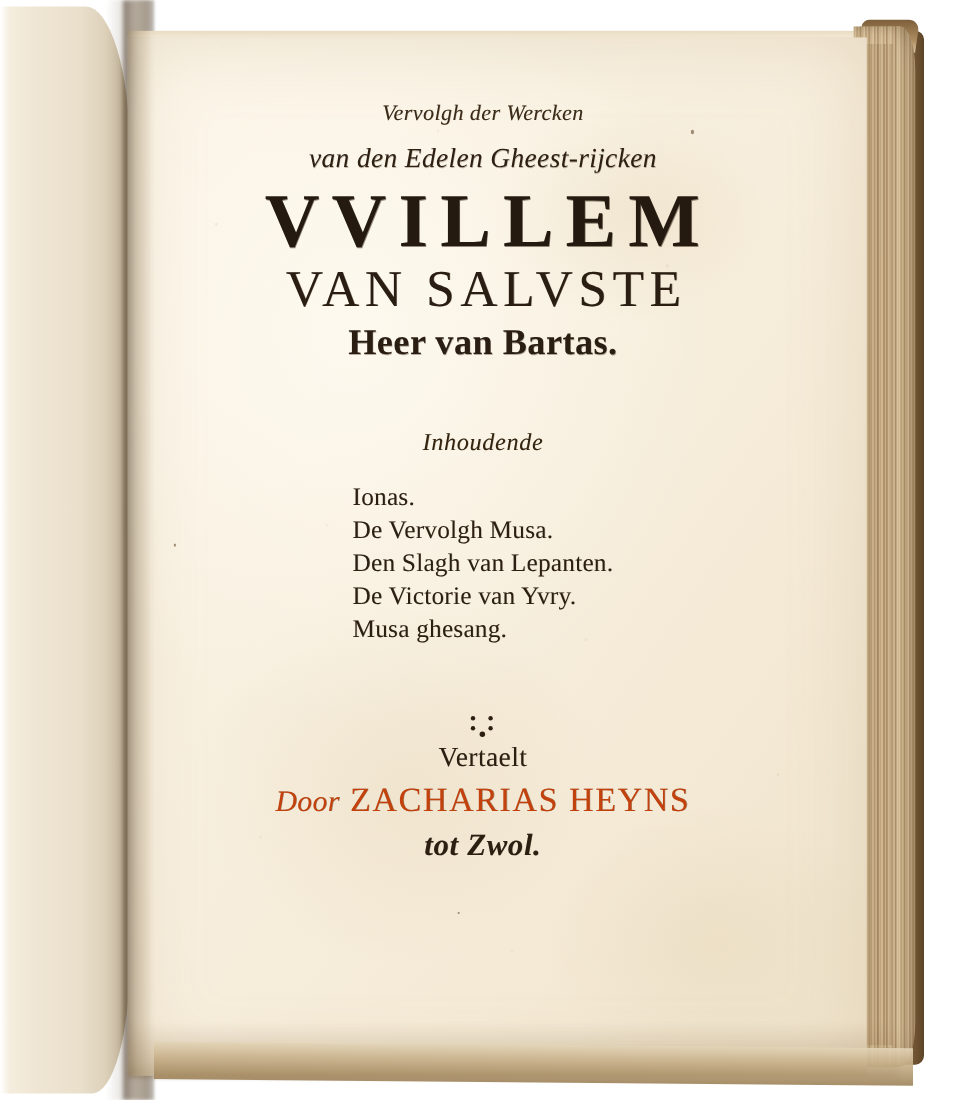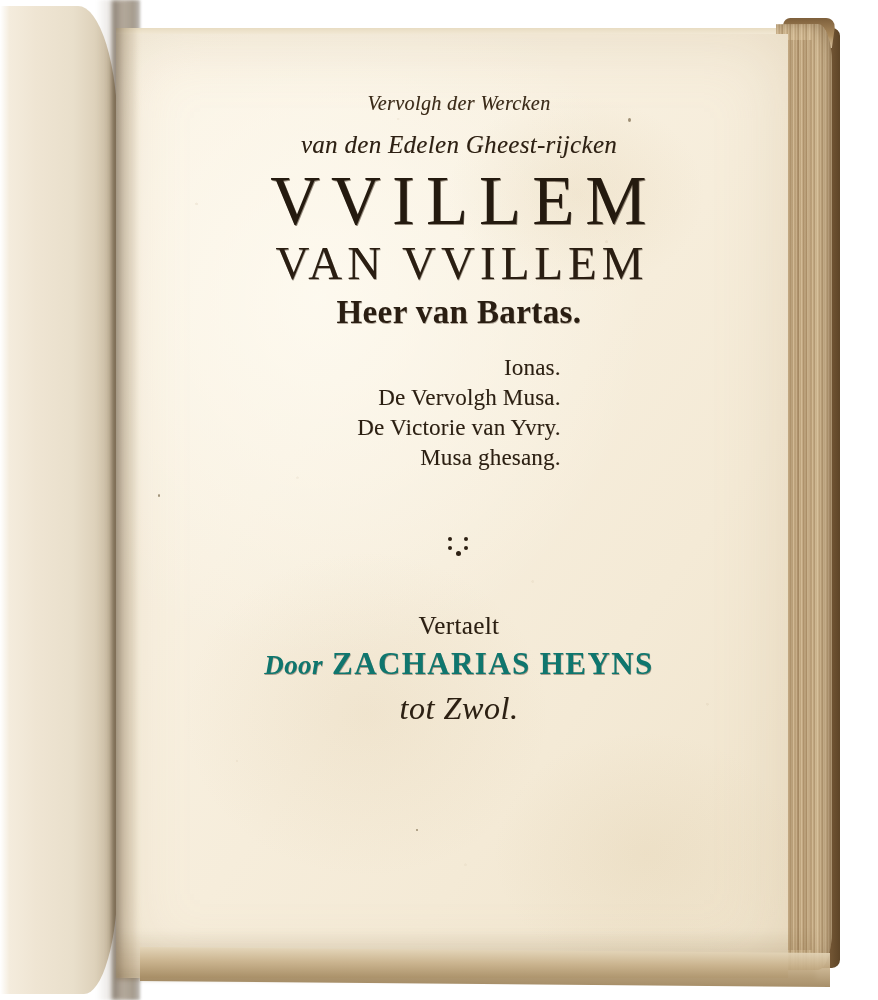--- a/index.html
+++ b/index.html
@@ -186,21 +186,21 @@
     top: 930px;
     width: 700px;
     height: 50px;
     background: linear-gradient(to bottom, rgba(150,120,80,0.0) 0%, rgba(140,110,70,0.25) 70%, rgba(110,85,50,0.35) 100%);
     filter: blur(2px);
   }
 
   
   .title-block {
     position: absolute;
-    left: 144px;
+    left: 124px;
     top: 92px;
     width: 630px;
     text-align: center;
     color: #241a10;
   }
   .line-vervolgh {
     font-family: "Liberation Serif", serif;
     font-style: italic;
     font-size: 20px;
     letter-spacing: 0.4px;
@@ -211,21 +211,21 @@
   .line-vanden {
     font-size: 25px;
     color: #2d2013;
     letter-spacing: 0.3px;
     margin-bottom: 6px;
     text-shadow: 0.4px 0.4px 0 rgba(60,42,22,0.3);
     font-style: italic;
   }
   .line-willem {
     font-size: 69px;
-    font-weight: 400;
+    font-weight: 700;
     letter-spacing: 11px;
     color: #241a0f;
     line-height: 1.05;
     margin-left: 10px;
     text-shadow: 0.6px 0.6px 0 rgba(45,30,14,0.5);
   }
   .line-salvste {
     font-size: 47px;
     letter-spacing: 5px;
     color: #2a1e12;
@@ -254,21 +254,21 @@
     padding: 0;
     list-style: none;
     text-align: left;
     display: inline-block;
     font-size: 23px;
     line-height: 1.30;
     color: #2b1f12;
     letter-spacing: 0.2px;
     text-shadow: 0.4px 0.4px 0 rgba(60,42,22,0.28);
   }
-  .contents-list li { white-space: nowrap; text-align: right; }
+  .contents-list li { white-space: nowrap; }
 
   .ornament {
     margin-top: 62px;
     font-size: 20px;
     color: #2d2013;
     letter-spacing: 2px;
     line-height: 1;
   }
   .orn-dots {
     display: inline-block;
@@ -283,46 +283,45 @@
     background: #2d2013;
     border-radius: 50%;
   }
   .orn-dots i:nth-child(1) { left: 2px;  top: 2px; }
   .orn-dots i:nth-child(2) { left: 18px; top: 2px; }
   .orn-dots i:nth-child(3) { left: 2px;  top: 11px; }
   .orn-dots i:nth-child(4) { left: 18px; top: 11px; }
   .orn-dots i:nth-child(5) { left: 10px; top: 16px; width: 5px; height: 5px; }
 
   .line-vertaelt {
-    margin-top: 52px;
     font-size: 25px;
     color: #2b1f12;
     letter-spacing: 0.4px;
     text-shadow: 0.4px 0.4px 0 rgba(60,42,22,0.3);
   }
   .line-door {
     margin-top: 6px;
     font-size: 31px;
-    color: #0f766e;
+    color: #c2410c;
     letter-spacing: 1.4px;
     text-shadow: 0.5px 0.5px 0 rgba(45,30,14,0.38);
-    font-weight: bold;
   }
   .line-door .door-word {
     font-style: italic;
     font-size: 27px;
     letter-spacing: 0.4px;
   }
   .line-zwol {
     margin-top: 8px;
     font-style: italic;
-    font-size: 32px;
+    font-size: 28px;
     color: #2b1f12;
     letter-spacing: 0.6px;
     text-shadow: 0.4px 0.4px 0 rgba(60,42,22,0.3);
+    font-weight: bold;
   }
 </style>
 </head>
 <body>
 
 <div id="scan">
 
   <div class="left-page"></div>
   <div class="left-page-shadow"></div>
 
@@ -347,28 +346,30 @@
   <div class="cover-bottom"></div>
 
   <div class="title-block">
 
     <div class="line-vervolgh">Vervolgh der Wercken</div>
 
     <div class="line-vanden">van den Edelen Gheest-rijcken</div>
 
     <div class="line-willem">VVILLEM</div>
 
-    <div class="line-salvste">VAN VVILLEM</div>
+    <div class="line-salvste">VAN SALVSTE</div>
 
     <div class="line-bartas">Heer van Bartas.</div>
 
+    <div class="line-inhoudende">Inhoudende</div>
 
     <ul class="contents-list">
       <li>Ionas.</li>
       <li>De Vervolgh Musa.</li>
+      <li>Den Slagh van Lepanten.</li>
       <li>De Victorie van Yvry.</li>
       <li>Musa ghesang.</li>
     </ul>
 
     <div class="ornament">
       <span class="orn-dots">
         <i></i><i></i><i></i><i></i><i></i>
       </span>
     </div>
 

